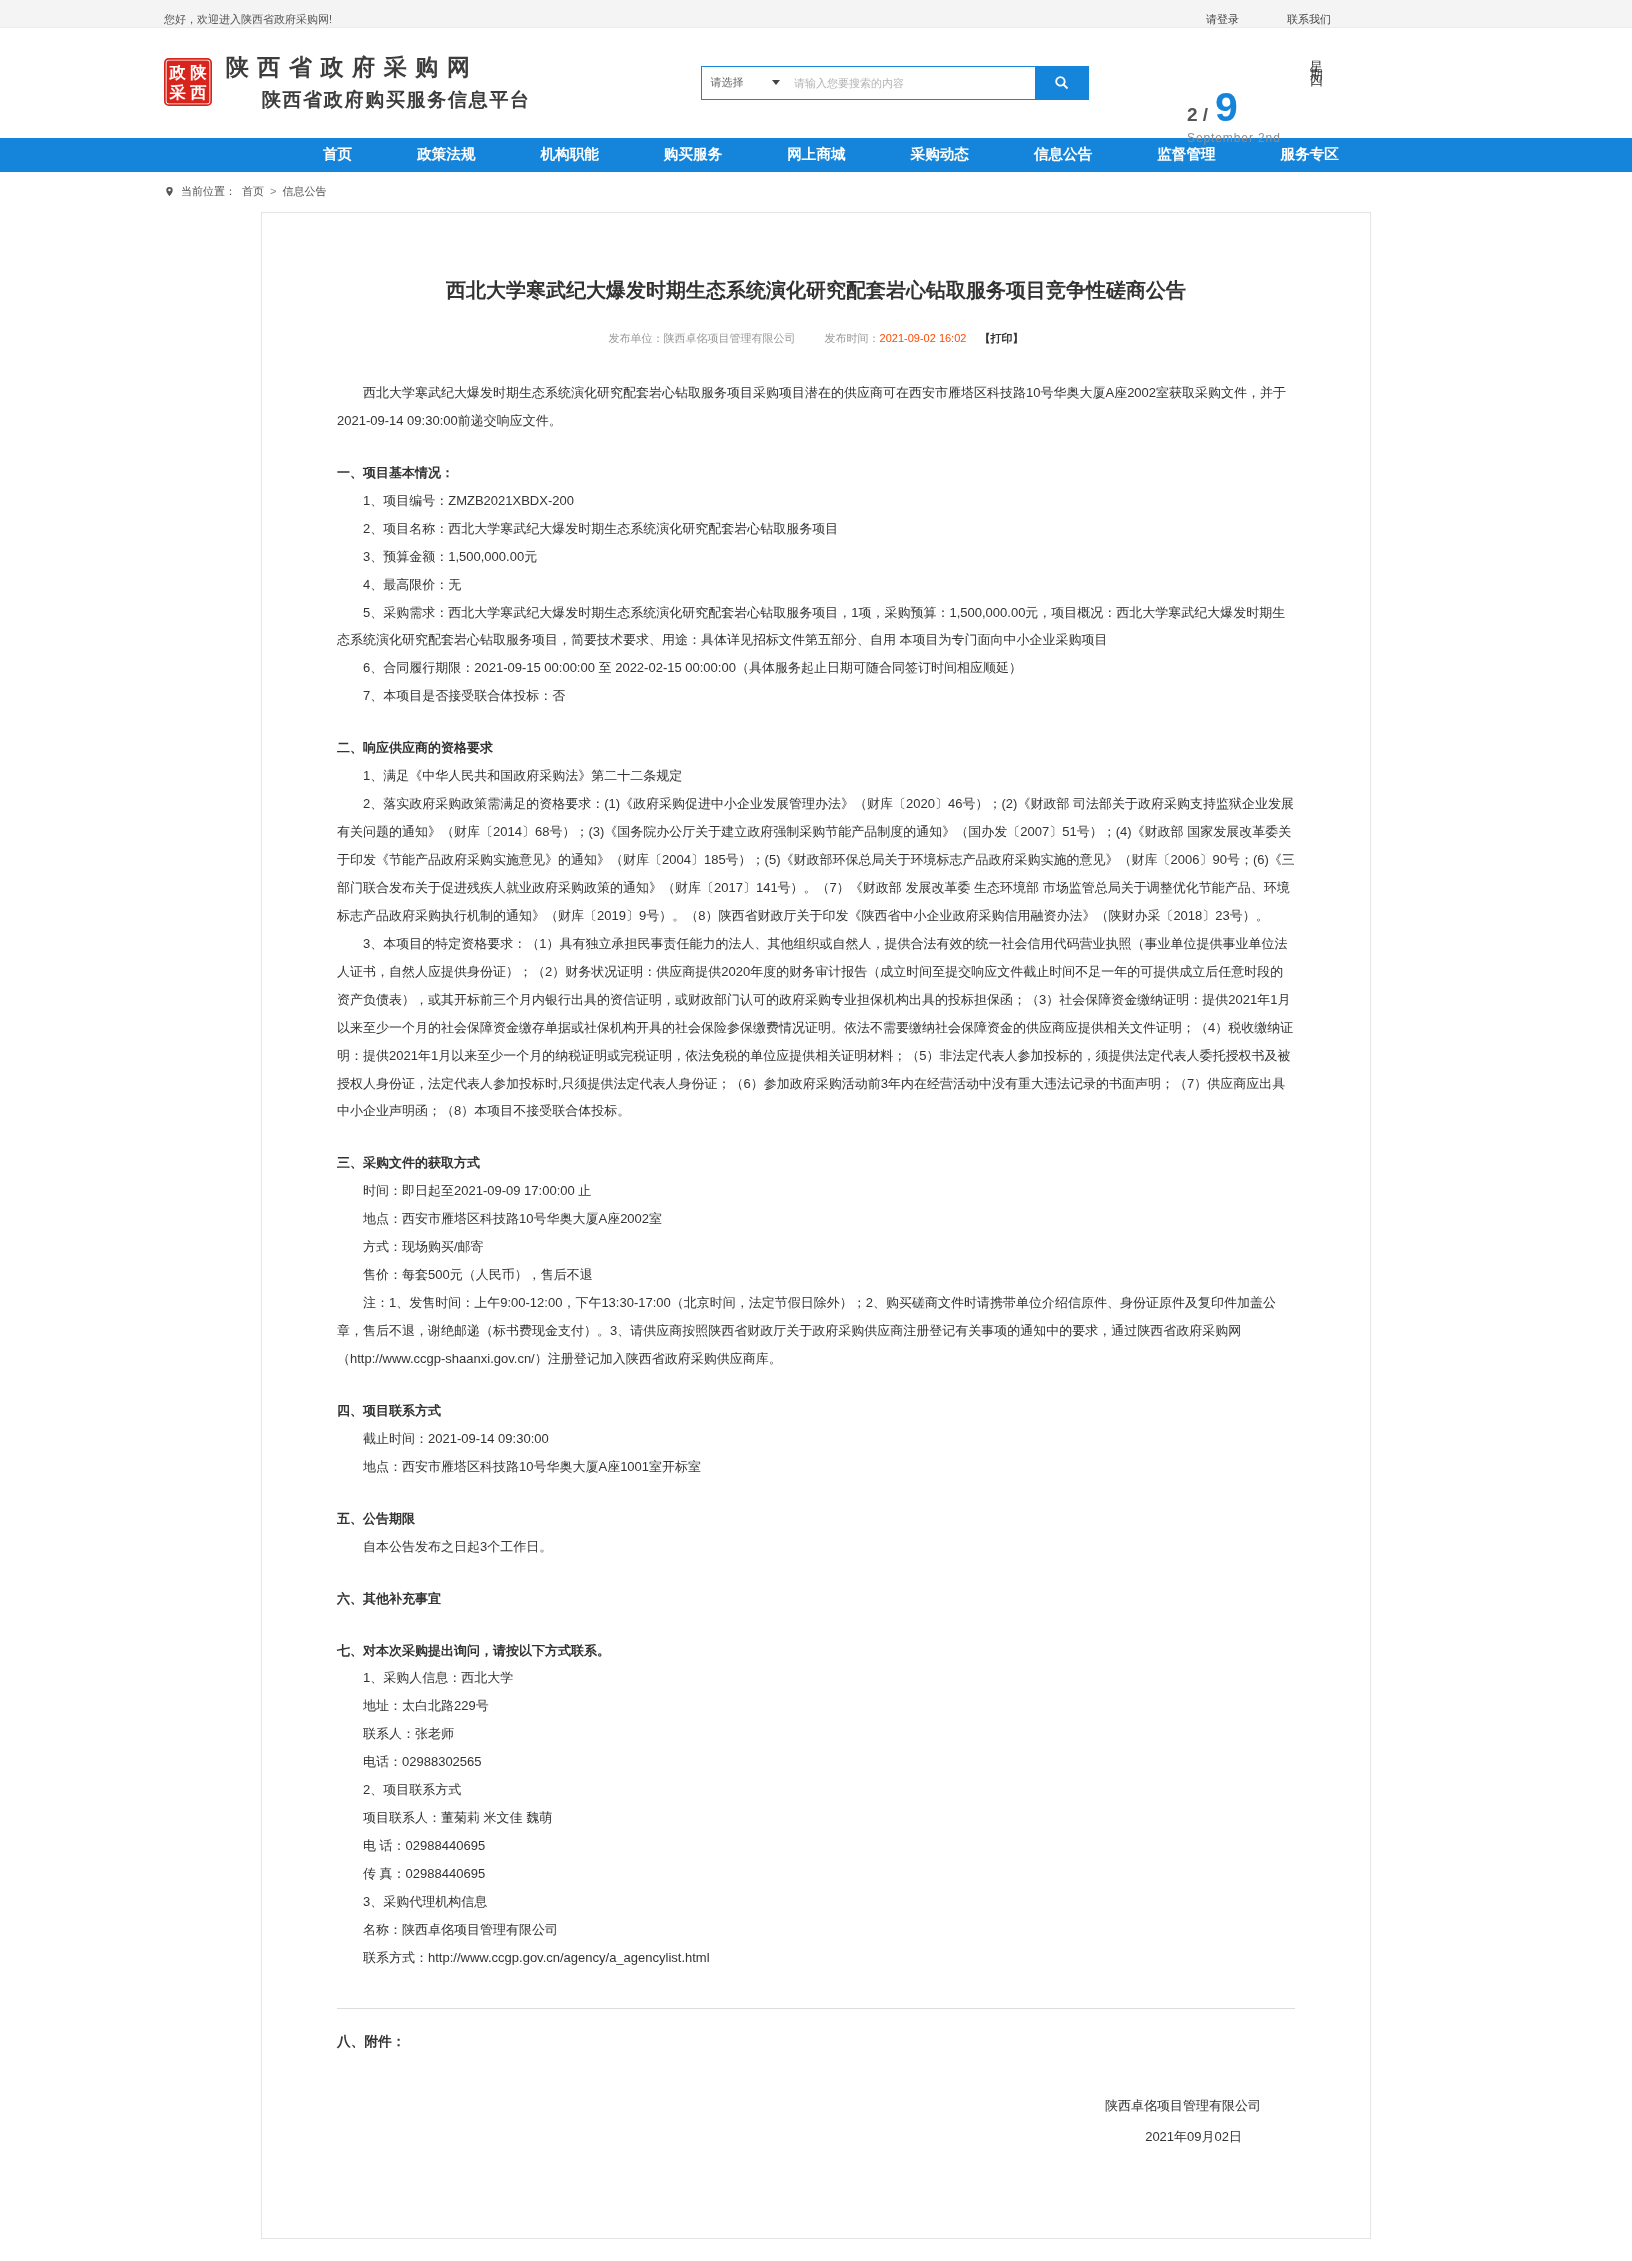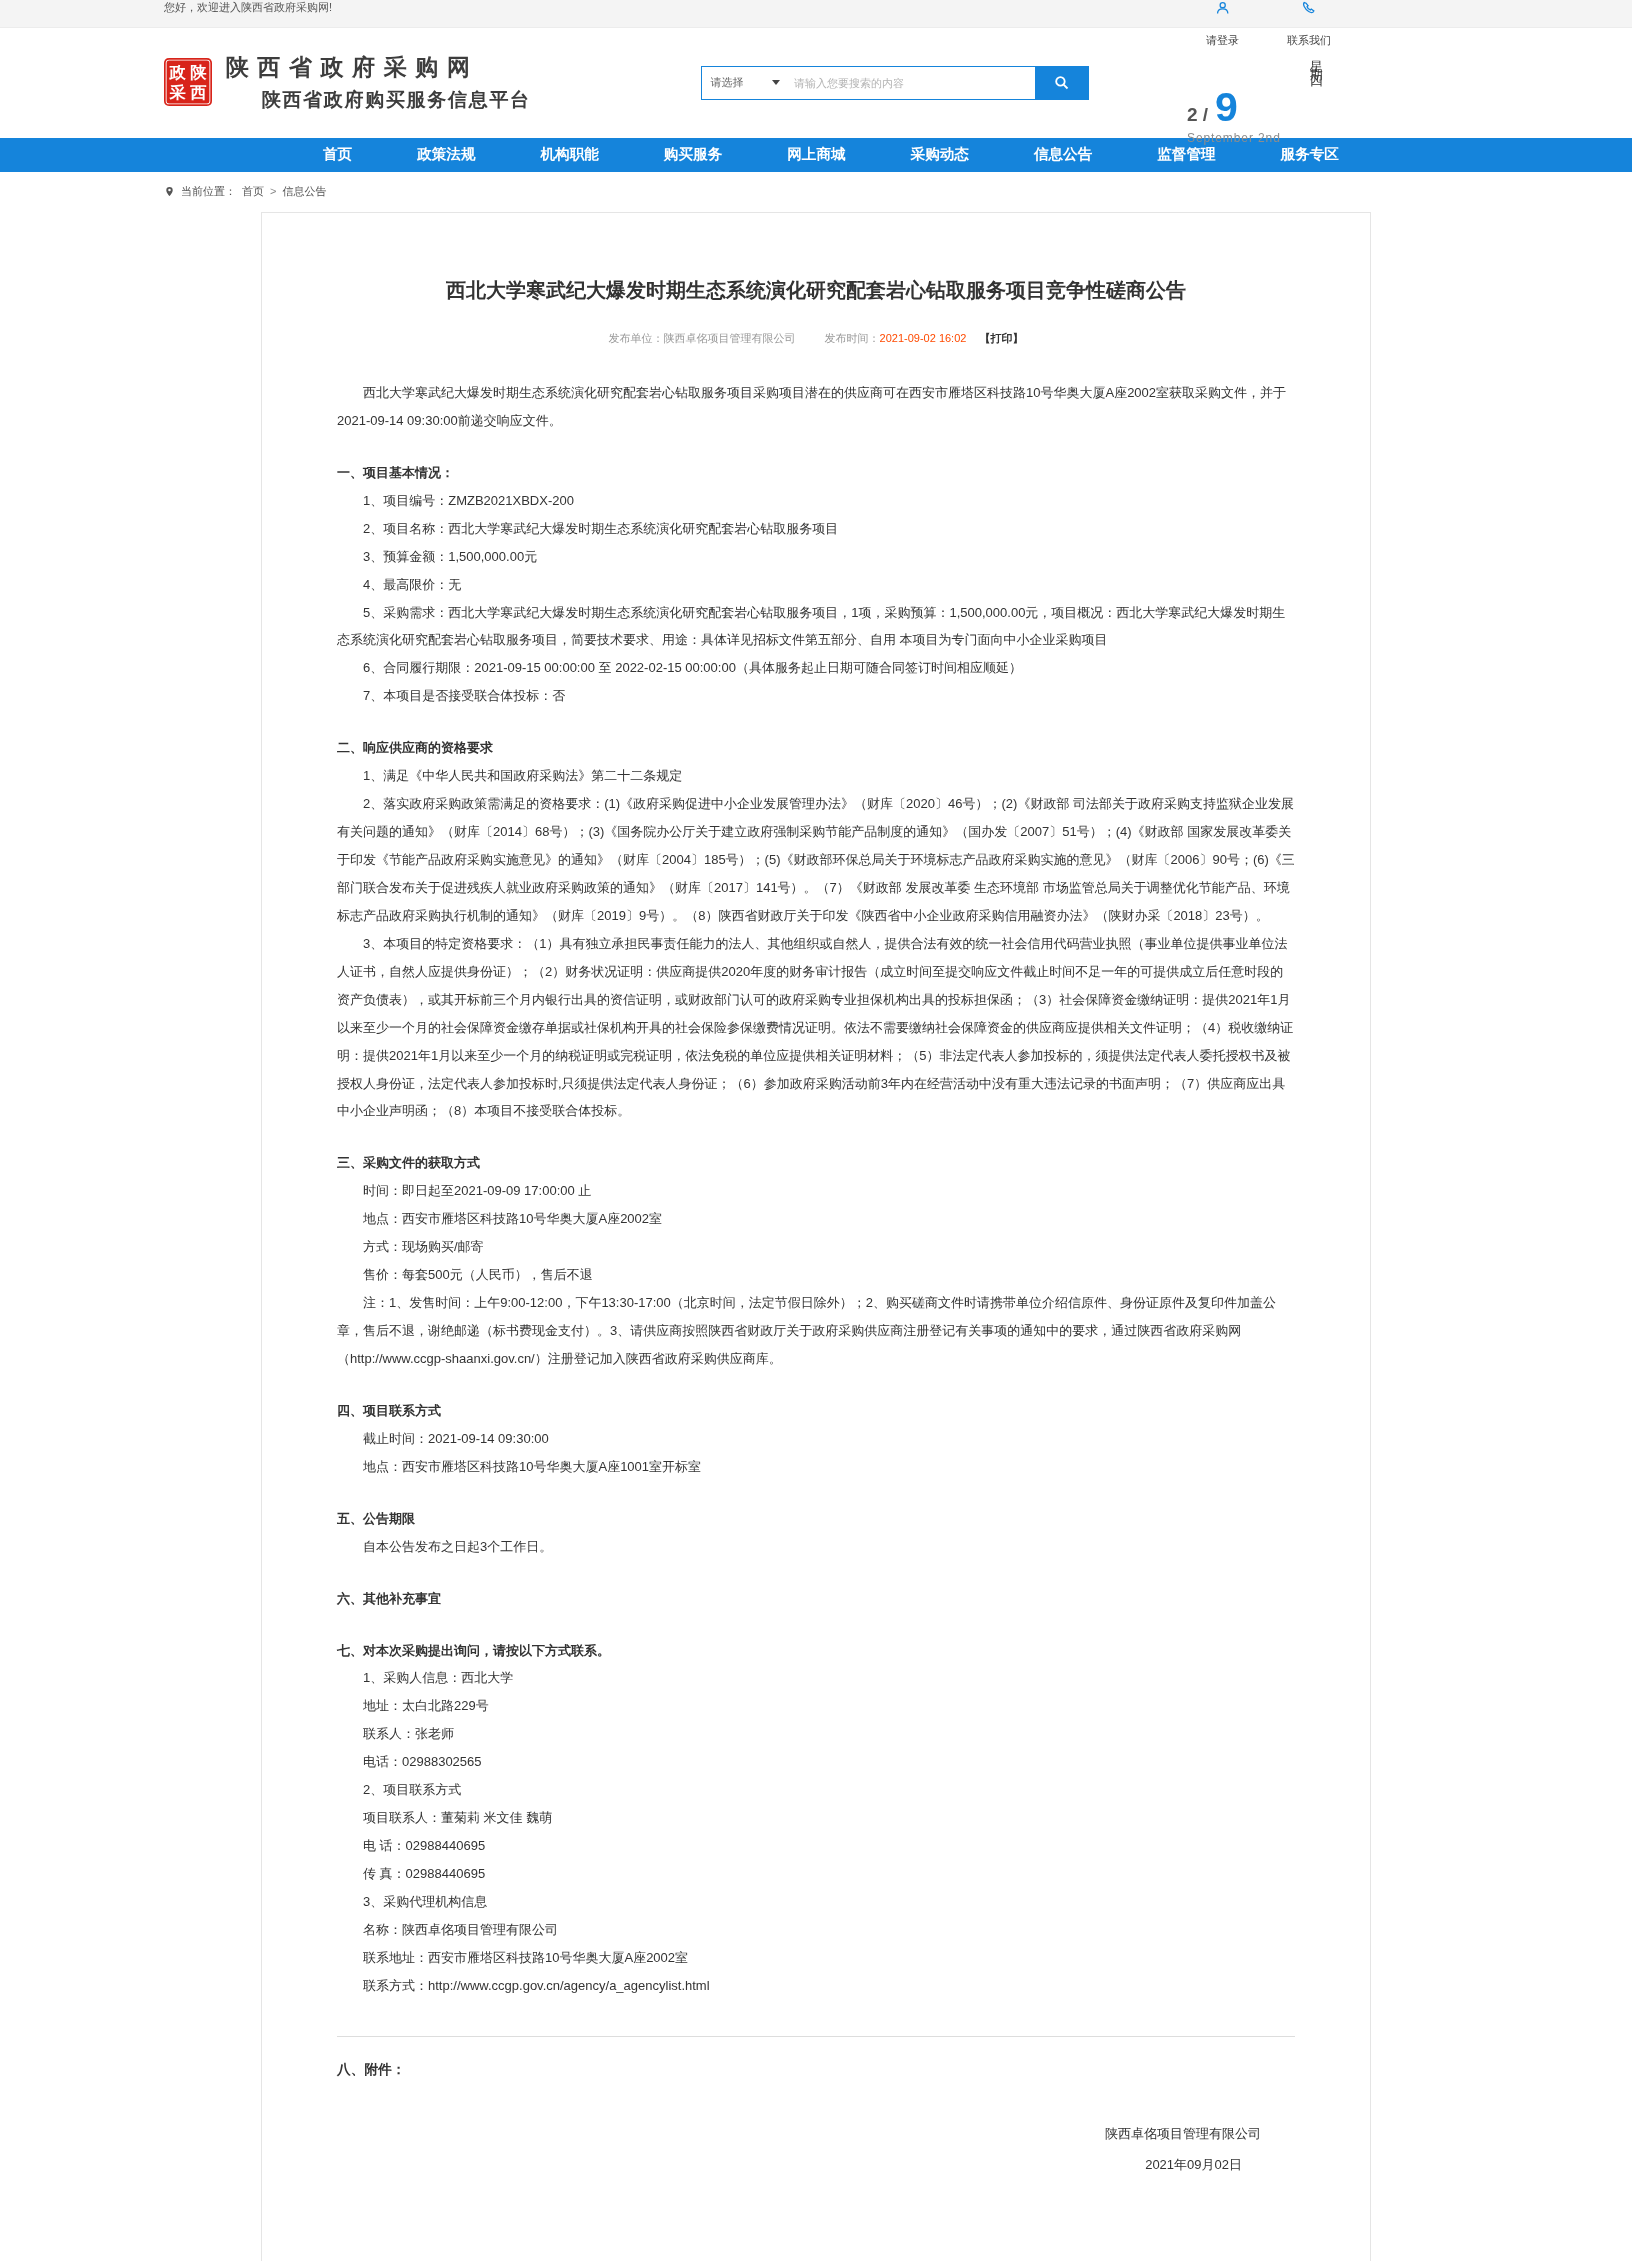--- a/index.html
+++ b/index.html
@@ -2,21 +2,21 @@
 <html style="font-size:13.7px"><head>
 <meta charset="utf-8">
 <style>
   * { box-sizing: border-box; }
   body { margin:0; width:1632px; background:#fff; color:#333;
          font-family:"Liberation Sans","DejaVu Sans",sans-serif; }
   .container { width:1304px; margin:0 auto; }
 
   
   .topbar { background:#f4f4f4; height:27.5px; border-bottom:0.9px solid #ececec; font-size:11px; color:#555; }
-  .topbar-inner { display:flex; justify-content:space-between; align-items:flex-start; height:100%; }
+  .topbar-inner { display:flex; justify-content:space-between; align-items:flex-end; height:100%; }
   .topbar-right { display:flex; gap:48px; margin-right:137px; }
   .top-link { display:flex; align-items:center; gap:18px; color:#444; cursor:pointer; text-decoration:none;flex-direction:column; }
 
   
   .header { height:110px; background:#fff; }
   .header-inner { position:relative; height:100%; display:flex; align-items:center; }
   .brand { display:flex; align-items:center; gap:13.7px; }
   .seal { width:48px; height:48px; background:#d8241a; border-radius:5.1px; display:flex; flex-wrap:wrap;
           padding:3.4px; box-shadow: inset 0 0 0 1.7px #d8241a, inset 0 0 0 2.6px #fff; }
   .seal span { width:50%; height:50%; color:#fff; font-weight:bold; font-size:16.3px; line-height:20.6px; text-align:center; }
@@ -207,21 +207,20 @@
       <p class="para">1、采购人信息：西北大学</p>
       <p class="para">地址：太白北路229号</p>
       <p class="para">联系人：张老师</p>
       <p class="para">电话：02988302565</p>
       <p class="para">2、项目联系方式</p>
       <p class="para">项目联系人：董菊莉 米文佳 魏萌</p>
       <p class="para">电 话：02988440695</p>
       <p class="para">传 真：02988440695</p>
       <p class="para">3、采购代理机构信息</p>
       <p class="para">名称：陕西卓佲项目管理有限公司</p>
-      <p class="para">联系地址：西安市雁塔区科技路10号华奥大厦A座2002室</p>
       <p class="para">联系方式：http://www.ccgp.gov.cn/agency/a_agencylist.html</p>
     </div>
 
   <hr class="att-divider">
   <p class="para sec" style="margin-top:0;">八、附件：</p>
 
   <div class="signature">
     <p>陕西卓佲项目管理有限公司</p>
     <p class="sig-date">2021年09月02日</p>
   </div>

